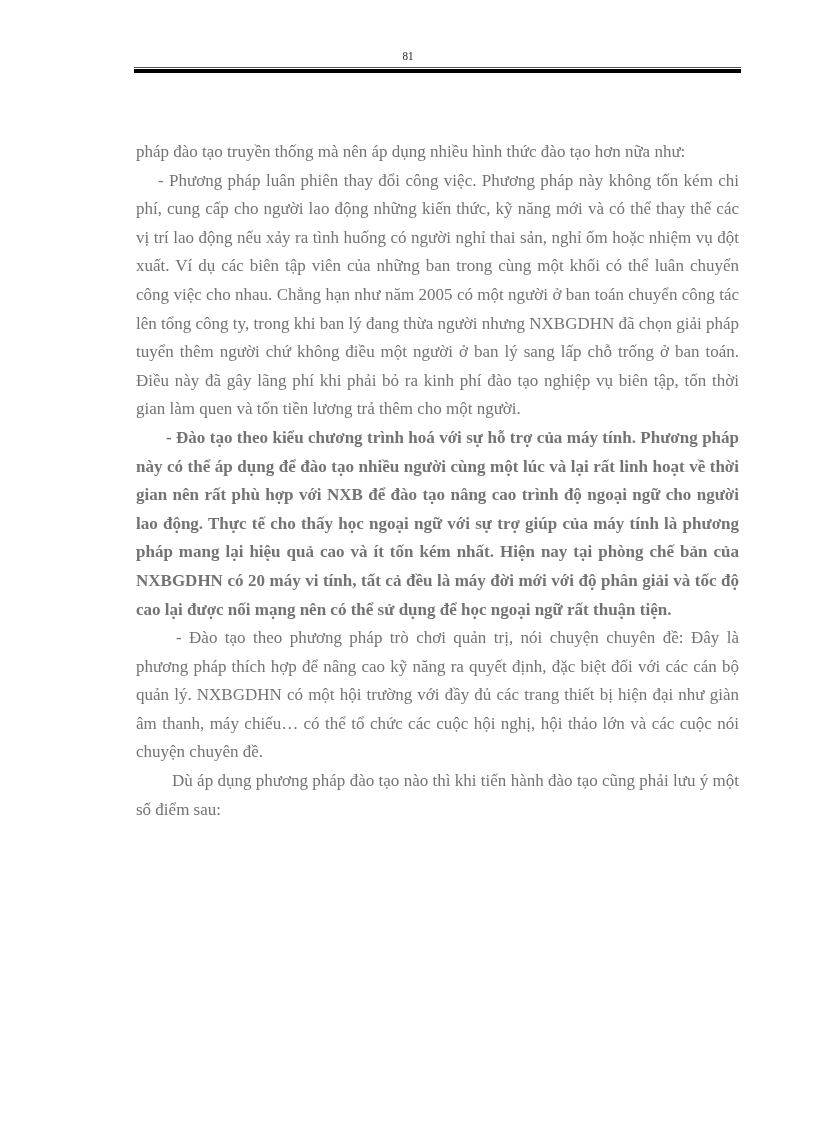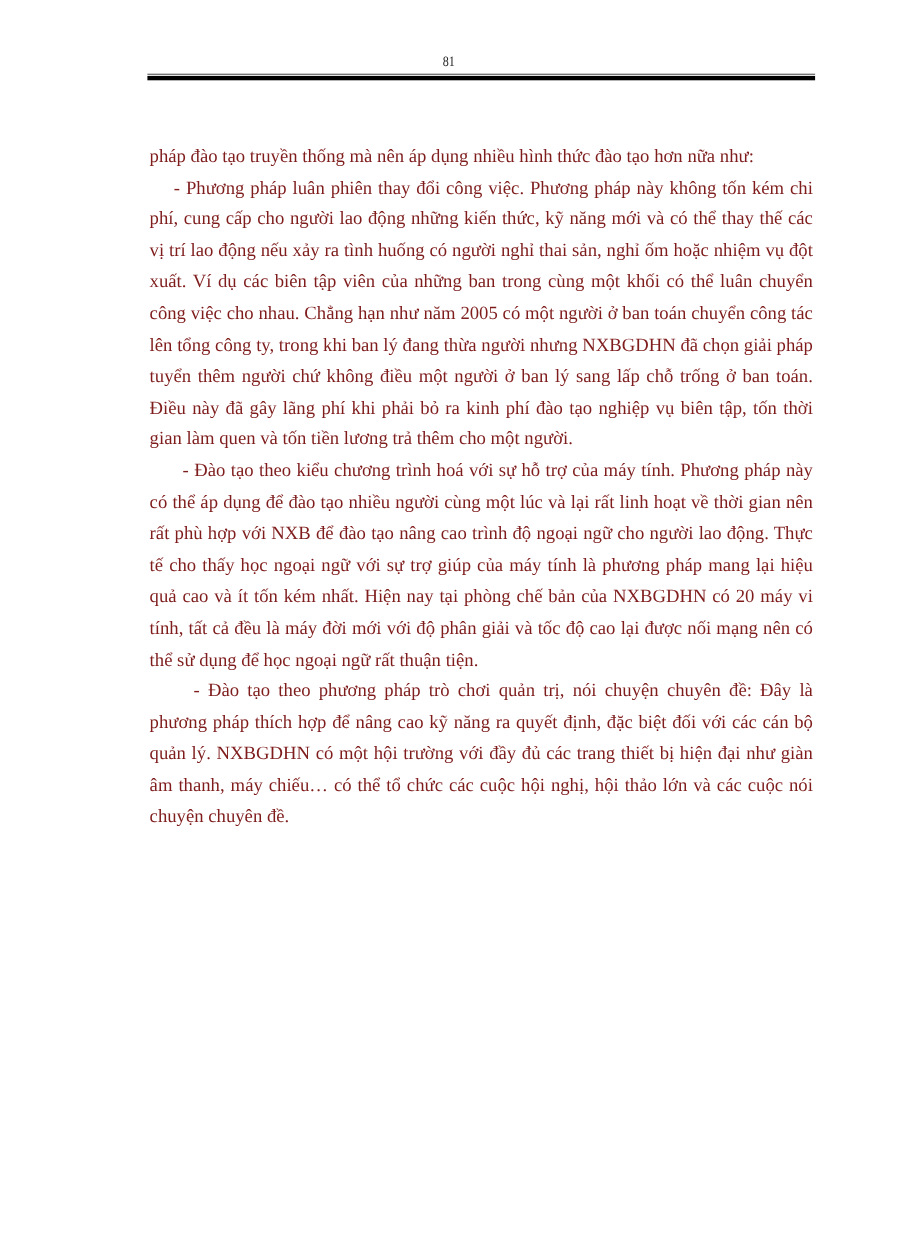--- a/index.html
+++ b/index.html
@@ -11,37 +11,38 @@
       font-family: "Liberation Serif", serif; font-size: 13px; color: #222;
       transform: scaleX(0.85);
     }
     .header-rule-thin {
       position: absolute; left: 134px; width: 607px; top: 67px; height: 1px; background: #555;
     }
     .header-rule-thick {
       position: absolute; left: 134px; width: 607px; top: 69px; height: 4px; background: #000;
     }
     .body-text {
-      position: absolute; left: 136px; width: 603px; top: 128px;
-      font-family: "Liberation Serif", serif; font-size: 17px; color: #7f1d1d;
+      position: absolute; left: 136px; width: 603px; top: 138px;
+      font-family: "Liberation Serif", serif; font-size: 17px; color: #737373;
       line-height: 28.6px;
     }
     .body-text p { margin: 0; text-align: justify; }
     .indent-dash { text-indent: 22px; }
-    .indent-dash2 { text-indent: 30px; }
+    .indent-dash2 { text-indent: 30px; font-weight: bold; }
     .indent-dash3 { text-indent: 40px; }
     .indent-para { text-indent: 36px; }
   </style>
 </head>
 <body>
 
 <div class="page">
   <div class="page-number">81</div>
   <div class="header-rule-thin"></div>
   <div class="header-rule-thick"></div>
 
   <div class="body-text">
     <p>pháp đào tạo truyền thống mà nên áp dụng nhiều hình thức đào tạo hơn nữa như:</p>
     <p class="indent-dash">- Phương pháp luân phiên thay đổi công việc. Phương pháp này không tốn kém chi phí, cung cấp cho người lao động những kiến thức, kỹ năng mới và có thể thay thế các vị trí lao động nếu xảy ra tình huống có người nghỉ thai sản, nghỉ ốm hoặc nhiệm vụ đột xuất. Ví dụ các biên tập viên của những ban trong cùng một khối có thể luân chuyển công việc cho nhau. Chẳng hạn như năm 2005 có một người ở ban toán chuyển công tác lên tổng công ty, trong khi ban lý đang thừa người nhưng NXBGDHN đã chọn giải pháp tuyển thêm người chứ không điều một người ở ban lý sang lấp chỗ trống ở ban toán. Điều này đã gây lãng phí khi phải bỏ ra kinh phí đào tạo nghiệp vụ biên tập, tốn thời gian làm quen và tốn tiền lương trả thêm cho một người.</p>
     <p class="indent-dash2">- Đào tạo theo kiểu chương trình hoá với sự hỗ trợ của máy tính. Phương pháp này có thể áp dụng để đào tạo nhiều người cùng một lúc và lại rất linh hoạt về thời gian nên rất phù hợp với NXB để đào tạo nâng cao trình độ ngoại ngữ cho người lao động. Thực tế cho thấy học ngoại ngữ với sự trợ giúp của máy tính là phương pháp mang lại hiệu quả cao và ít tốn kém nhất. Hiện nay tại phòng chế bản của NXBGDHN có 20 máy vi tính, tất cả đều là máy đời mới với độ phân giải và tốc độ cao lại được nối mạng nên có thể sử dụng để học ngoại ngữ rất thuận tiện.</p>
     <p class="indent-dash3">- Đào tạo theo phương pháp trò chơi quản trị, nói chuyện chuyên đề: Đây là phương pháp thích hợp để nâng cao kỹ năng ra quyết định, đặc biệt đối với các cán bộ quản lý. NXBGDHN có một hội trường với đầy đủ các trang thiết bị hiện đại như giàn âm thanh, máy chiếu… có thể tổ chức các cuộc hội nghị, hội thảo lớn và các cuộc nói chuyện chuyên đề.</p>
+    <p class="indent-para">Dù áp dụng phương pháp đào tạo nào thì khi tiến hành đào tạo cũng phải lưu ý một số điểm sau:</p>
   </div>
 </div>
 
 </body></html>

